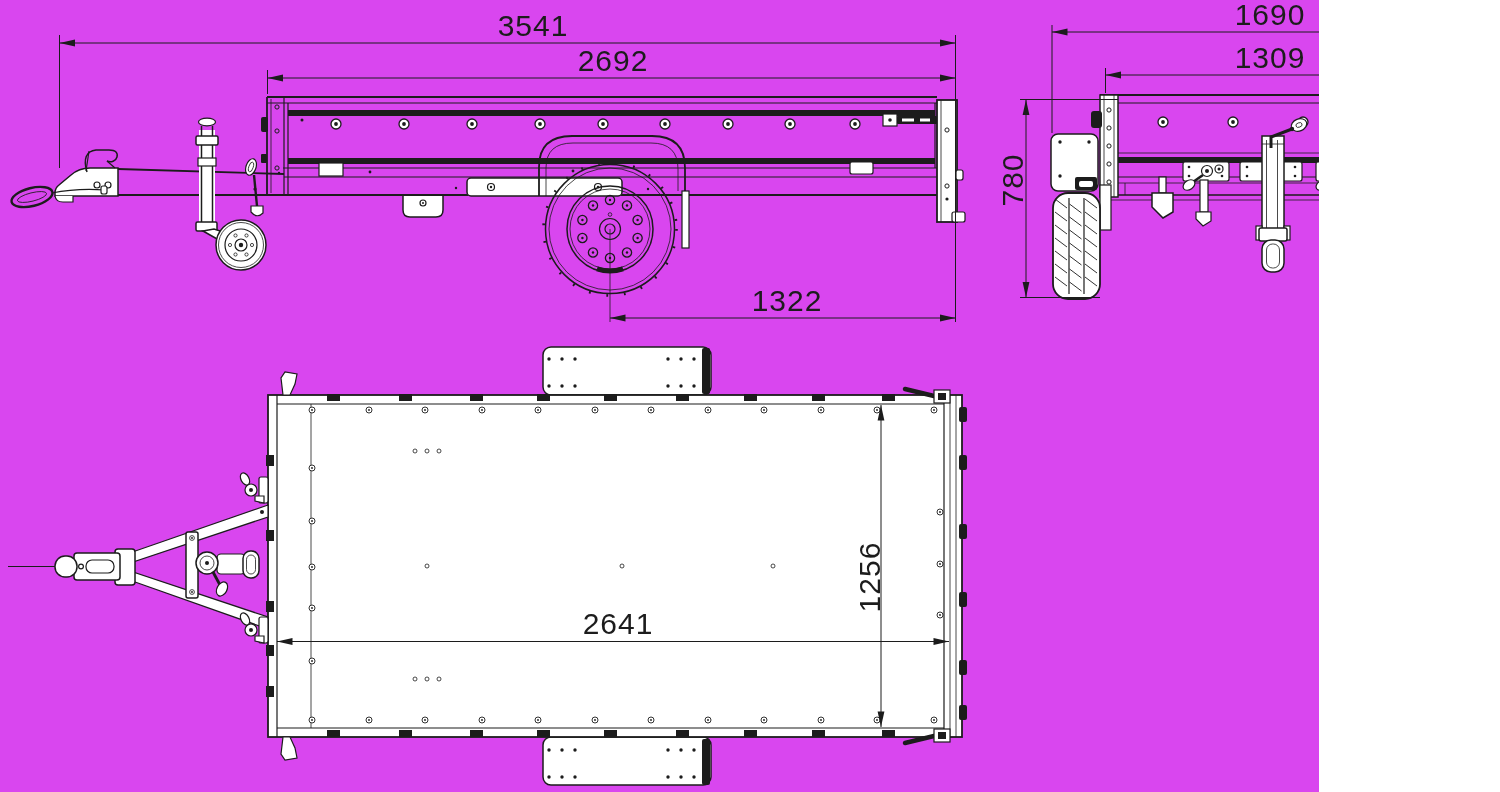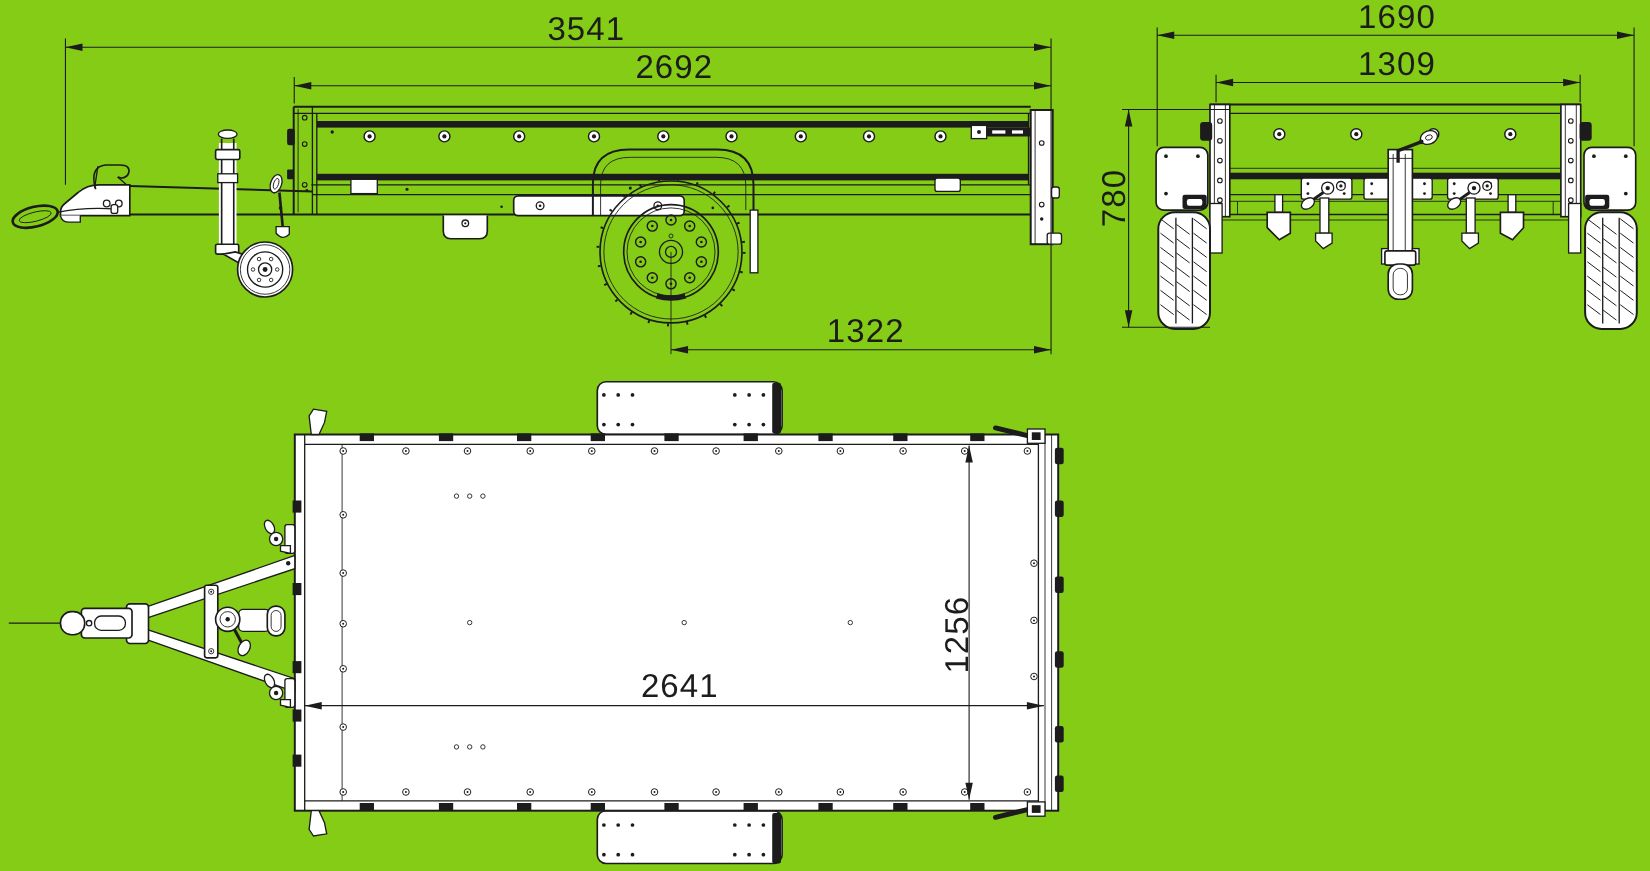--- a/index.html
+++ b/index.html
@@ -1,16 +1,16 @@
 <!DOCTYPE html>
 <html><head>
 <meta charset="utf-8">
 <style>
   html,body{margin:0;padding:0;background:#fff;}
-  .stage{position:relative;width:1500px;height:792px;background:#84cc16;overflow:hidden;}
+  .stage{position:relative;width:1319px;height:792px;background:#d946ef;overflow:hidden;}
   svg{display:block;}
   
   .o2{stroke:#1c1c1c;stroke-width:1.8;fill:none}
   .o15{stroke:#1c1c1c;stroke-width:1.5;fill:none}
   .o1{stroke:#1c1c1c;stroke-width:1.2;fill:none}
   .o0{stroke:#1c1c1c;stroke-width:0.8;fill:none}
   .ow2{stroke:#1c1c1c;stroke-width:1.8;fill:#fff}
   .ow15{stroke:#1c1c1c;stroke-width:1.5;fill:#fff}
   .ow1{stroke:#1c1c1c;stroke-width:1.2;fill:#fff}
   .dim{stroke:#1c1c1c;stroke-width:1;fill:none}

